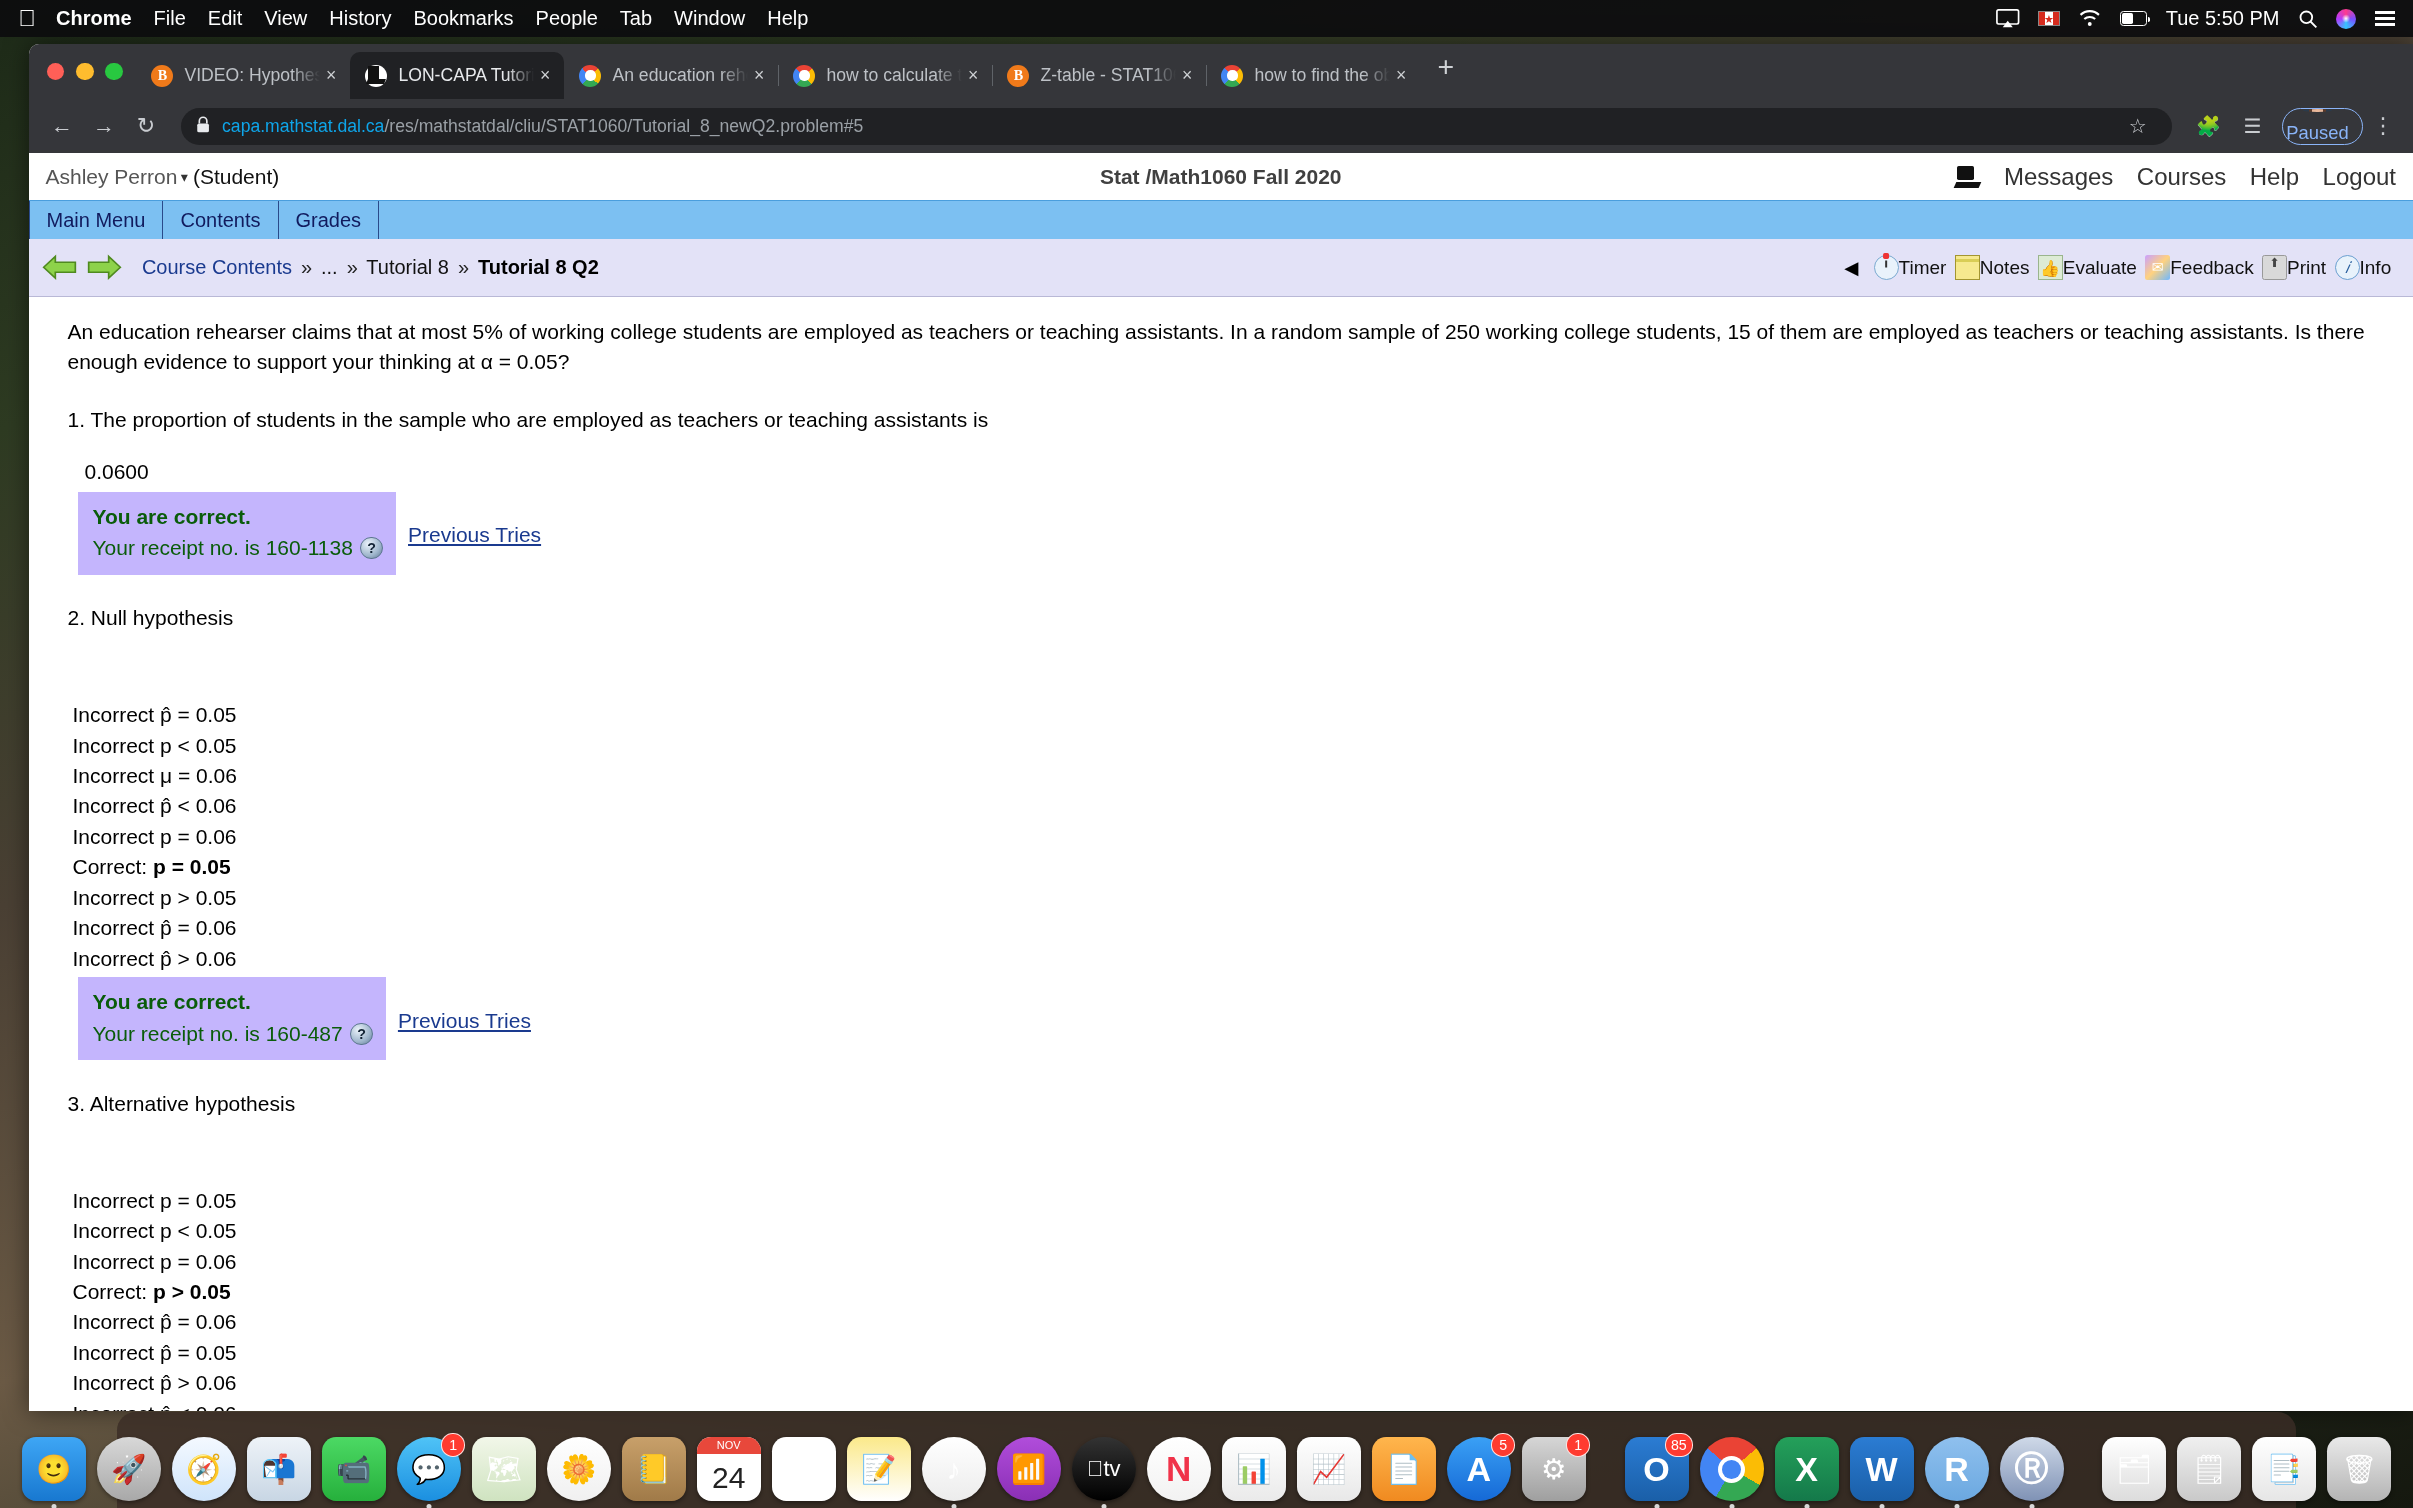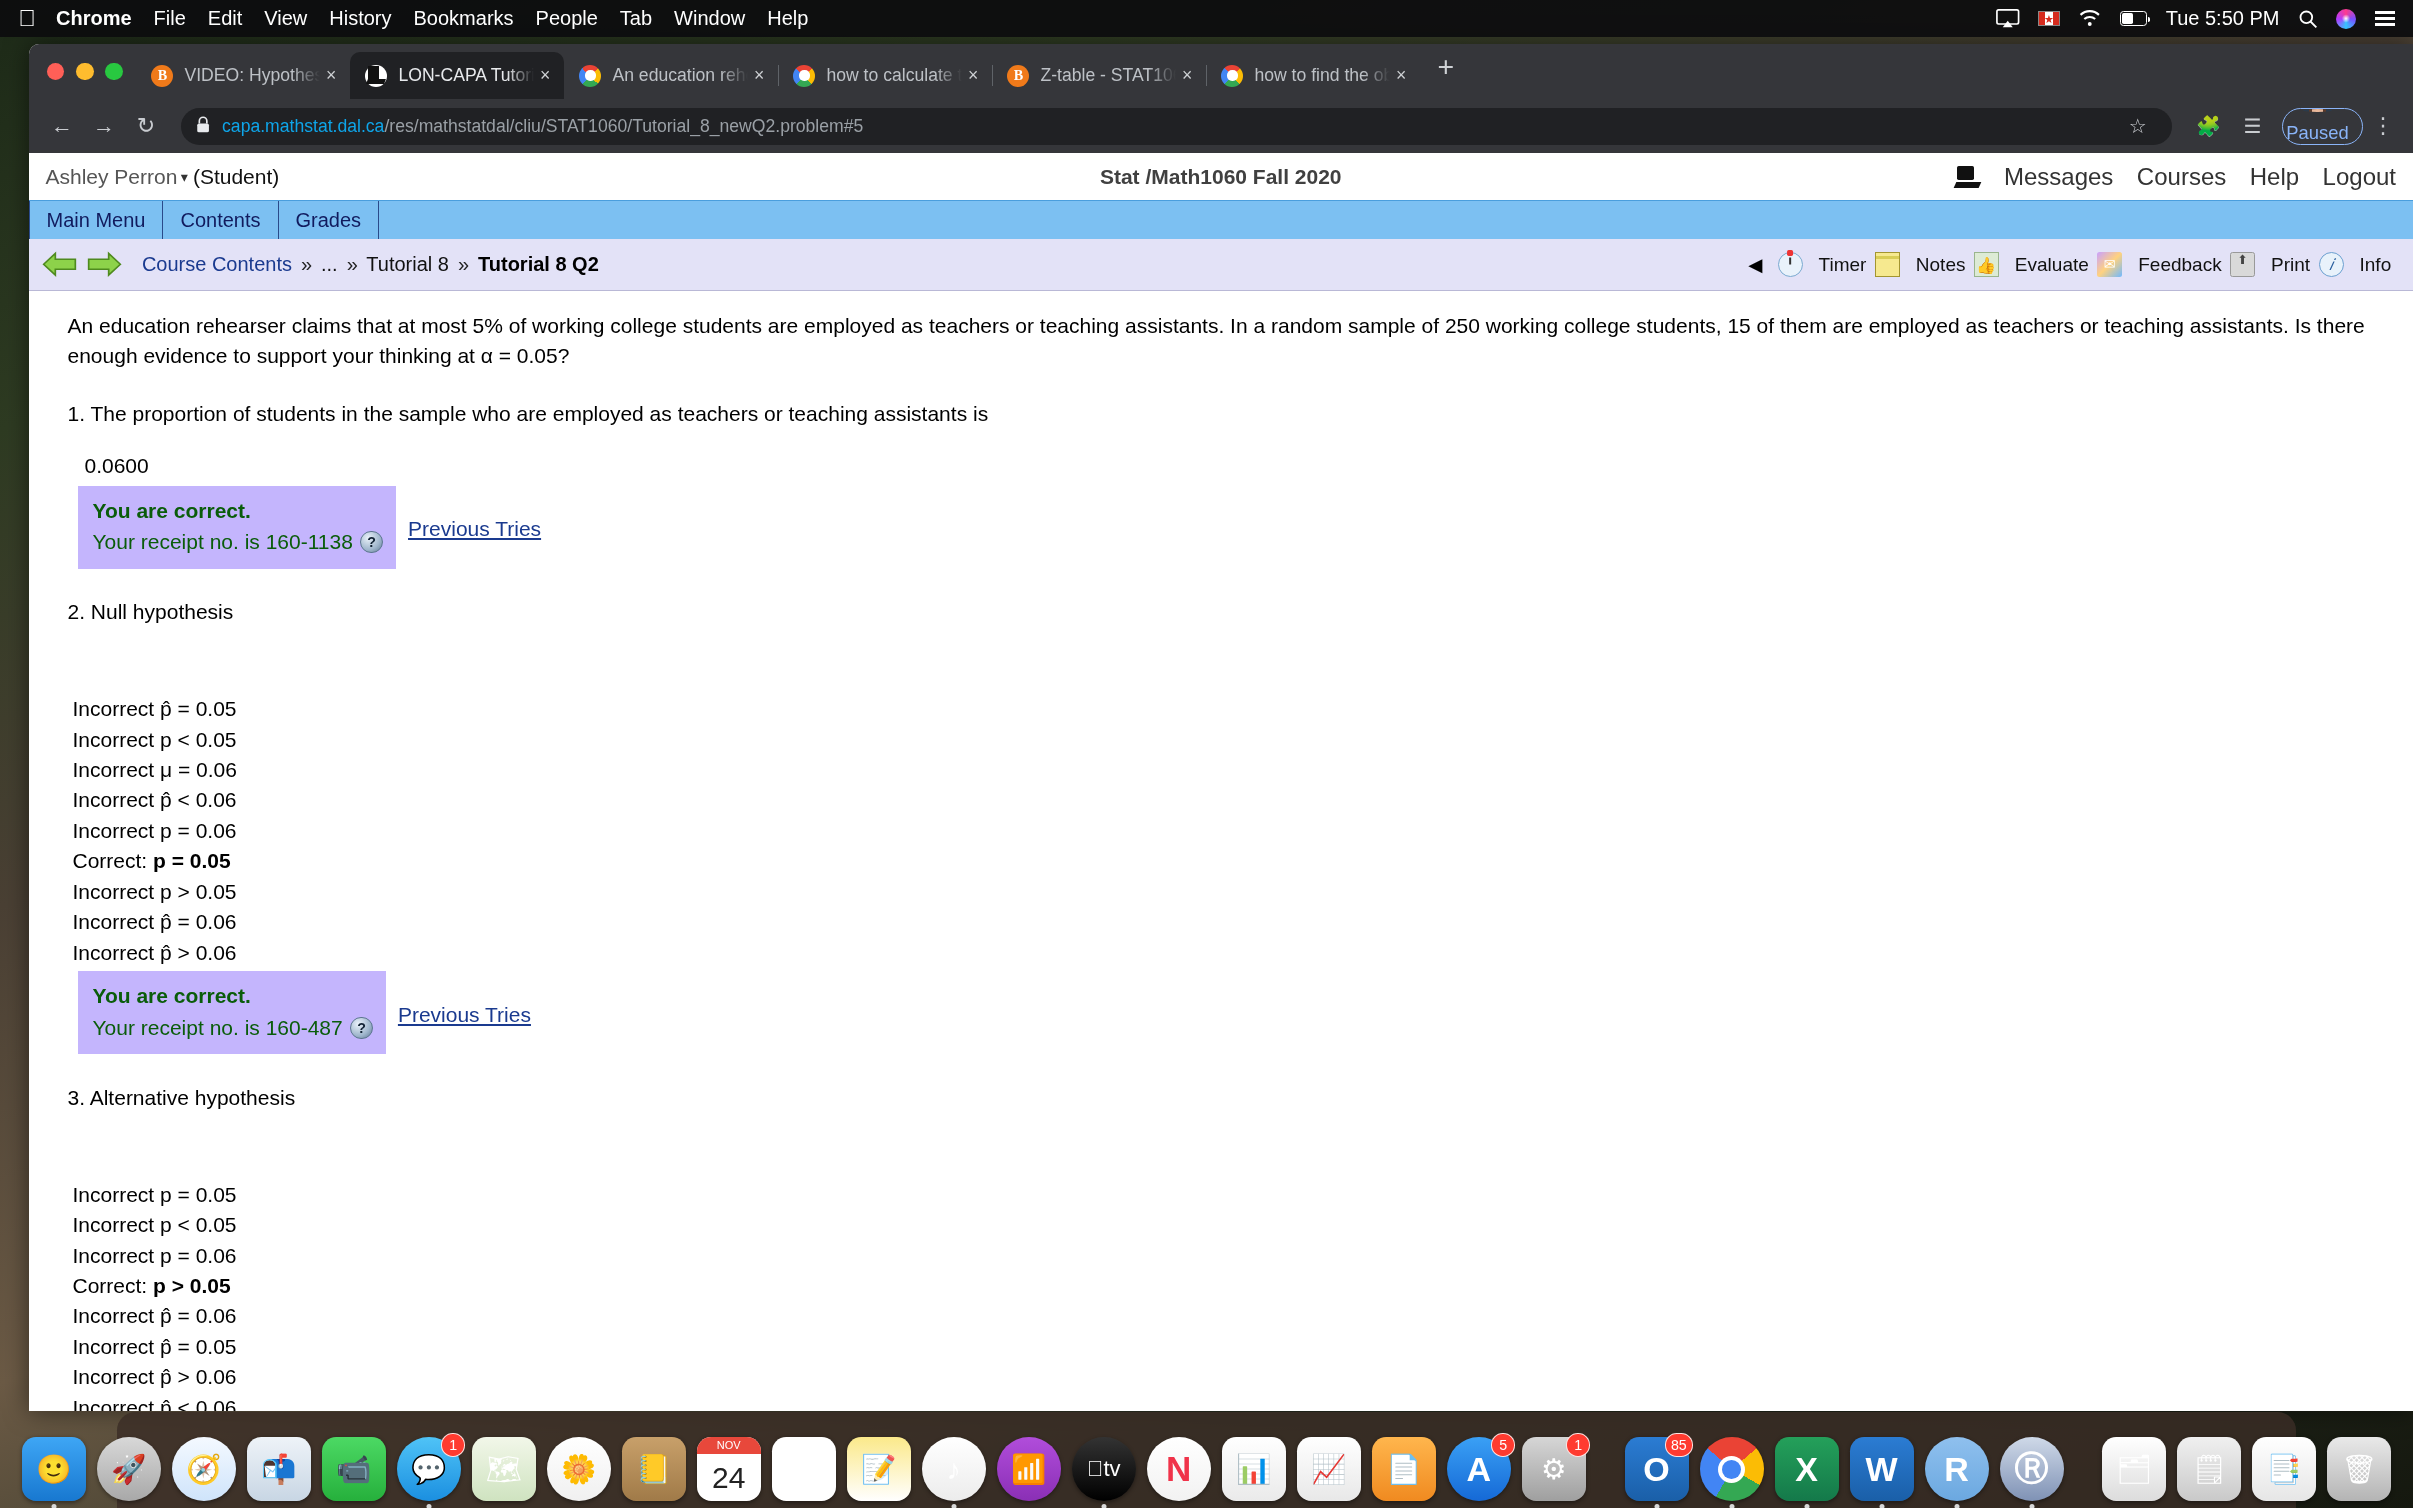--- a/index.html
+++ b/index.html
@@ -188,35 +188,35 @@
     border-top: 0.8px solid #4a9edd;
   }
   #lc-menubar .mitem {
     display: flex; align-items: center; padding: 0 17px;
     font-weight: normal; font-size: 20px; color: #111b5e;
     border-right: 0.8px solid #2a4a8a;
   }
   #lc-menubar .mitem:first-child { border-left: 0.8px solid #2a4a8a; }
 
   #lc-crumbs {
-    background: #e3e2f7; height: 52px; display: flex; align-items: center;
+    background: #e3e2f7; height: 58px; display: flex; align-items: center;
     padding: 0 13.4px; font-size: 20px; color: #111;
     border-bottom: 0.8px solid #b9b8d6;
   }
   .arrowbtn {
     width: 35px; height: 28.5px; position: relative; margin-right: 10px; flex: 0 0 35px;
   }
   .arrowbtn svg { display: block; }
   #lc-crumbs .crumbs { margin-left: 10px; }
   #lc-crumbs .crumbs a { color: #1a3a8f; text-decoration: none; }
   #lc-crumbs .crumbs .sep { color: #222; margin: 0 3.4px; }
   #lc-crumbs .crumbs .cur { font-weight: bold; color: #000; }
   #lc-crumbs .tools { margin-left: auto; display: flex; align-items: center; gap: 8.4px; padding-right: 8.4px; }
   #lc-crumbs .tools .tri { font-size: 18.4px; color: #000; margin-right: 6.7px; }
-  .toolitem { display: flex; align-items: center; gap: 16px; font-size: 19px; color: #111; }
+  .toolitem { display: flex; align-items: center; gap: 0; font-size: 19px; color: #111; }
   .tico { width: 25px; height: 25px; flex: 0 0 25px; position: relative; }
 
   
   .tico.timer { border-radius: 50%; background: #e9f2fb; border: 1.7px solid #7aa9d0; }
   .tico.timer::before { content:""; position:absolute; left:50%; top:50%; width:1.7px; height:7.5px; background:#333; transform: translate(-50%,-100%); }
   .tico.timer::after  { content:""; position:absolute; left:50%; top:-3.4px; width:5.9px; height:5.9px; background:#e33; border-radius:1.7px; transform: translateX(-50%); }
   .tico.notes { background: #f6e98f; border: 1.7px solid #a39530; }
   .tico.notes::before { content:""; position:absolute; left:0; right:0; top:2.5px; height:3.4px; background:#d9cd55; }
   .tico.eval { background: #ddebd5; border: 0.8px solid #9ab58d; }
   .tico.eval::after { content:"👍"; position:absolute; inset:0; font-size:16px; line-height:25px; text-align:center; }

